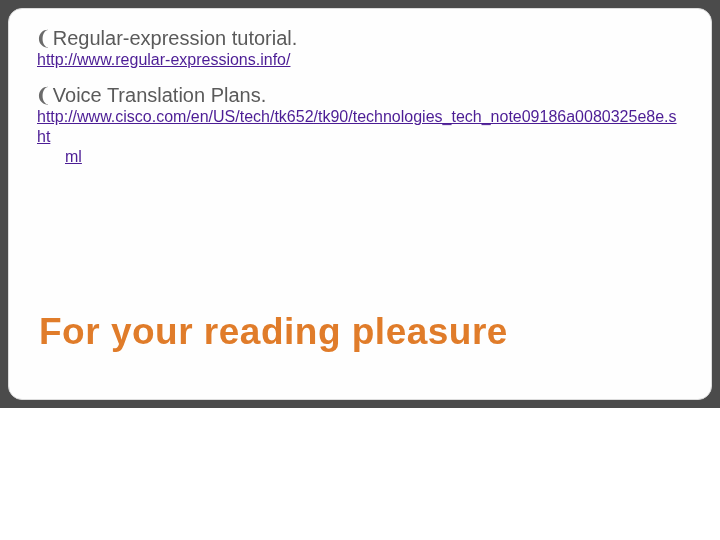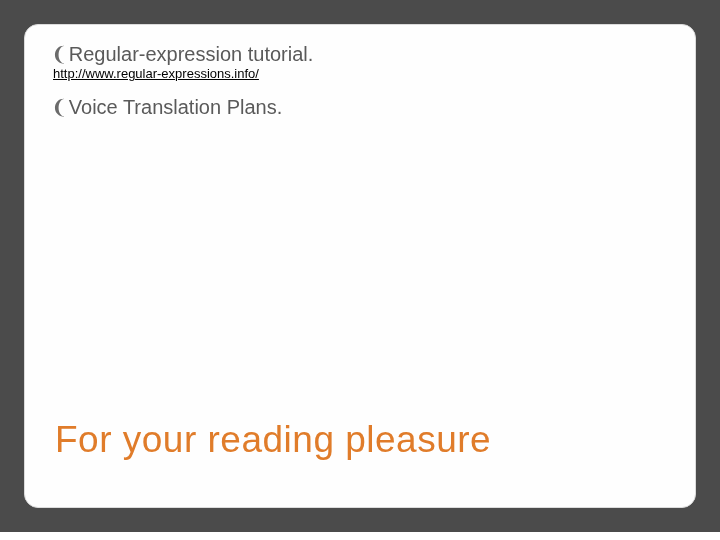--- a/index.html
+++ b/index.html
@@ -7,23 +7,23 @@
     padding: 0;
     width: 720px;
     height: 540px;
     overflow: hidden;
     font-family: Verdana, Geneva, sans-serif;
   }
   .slide {
     position: relative;
     box-sizing: border-box;
     width: 720px;
-    height: 532px;
+    height: 408px;
     background: #4b4b4b;
-    padding: 24px;
+    padding: 8px;
   }
   .inner {
     position: relative;
     box-sizing: border-box;
     width: 100%;
     height: 100%;
     background: #fefefe;
     border: 1px solid #dcdcdc;
     border-radius: 14px;
     padding: 18px 26px 18px 26px;
@@ -35,39 +35,39 @@
     margin: 0;
   }
   .bullet-glyph {
     font-family: "Segoe UI Symbol", "Arial Unicode MS", sans-serif;
     color: #6b6b6b;
     font-size: 20px;
     letter-spacing: -1px;
     margin-right: 2px;
   }
   .link-line {
-    font-size: 13px;
-    color: #000000;
+    font-size: 16px;
+    color: #4c1d95;
     text-decoration: underline;
     line-height: 1.25;
     margin: 0 0 0 0;
     word-break: break-all;
     padding-left: 2px;
   }
   .link-line .wrap-indent {
     display: block;
     padding-left: 28px;
   }
   .block { margin-bottom: 14px; }
   .slide-title {
     position: absolute;
     left: 30px;
     bottom: 46px;
     font-size: 37px;
-    font-weight: 400;
+    font-weight: 700;
     color: #e07c2a;
     text-shadow: 0 1px 0 #fff;
     letter-spacing: 0.5px;
   }
 </style>
 </head>
 <body>
 
 <div class="slide">
   <div class="inner">
@@ -78,20 +78,24 @@
       </p>
       <p class="link-line">
         <span>http://www.regular-expressions.info/</span>
       </p>
     </div>
 
     <div class="block">
       <p class="bullet-line">
         <span class="bullet-glyph">❨</span><span>Voice Translation Plans.</span>
       </p>
+      <p class="link-line">
+        <span>http://www.cisco.com/en/US/tech/tk652/tk90/technologies_tech_note09186a0080325e8e.sht</span>
+        <span class="wrap-indent">ml</span>
+      </p>
     </div>
 
     <div class="block">
       <p class="link-line">
       </p>
     </div>
 
     <div class="slide-title">For your reading pleasure</div>
   </div>
 </div>

